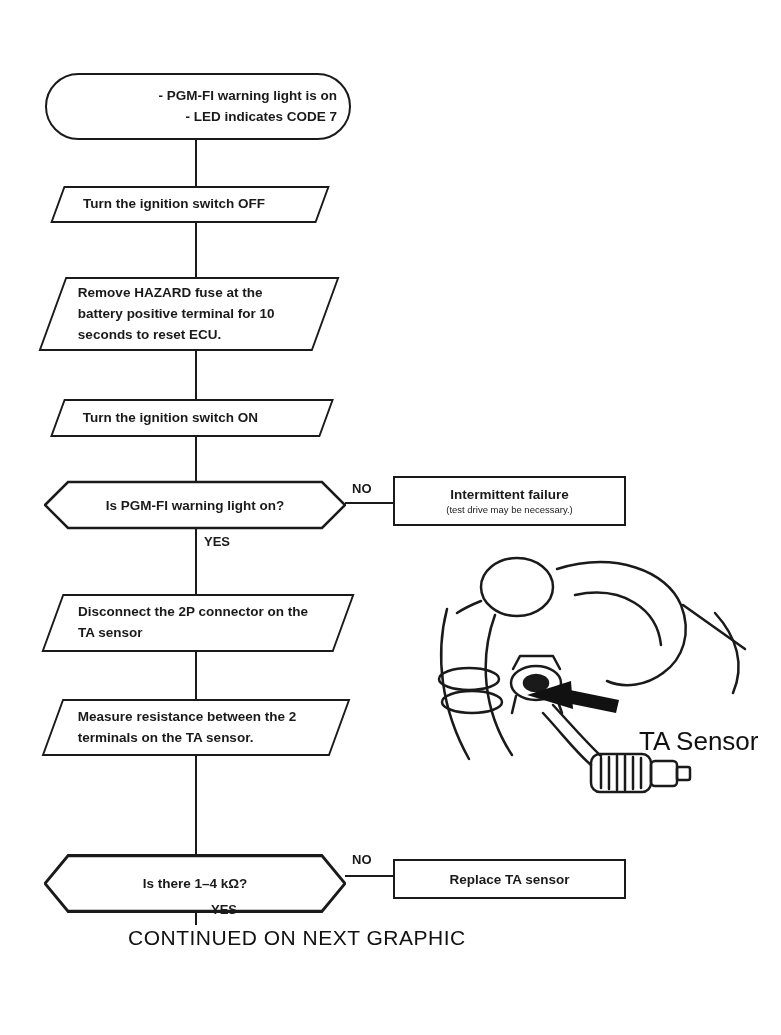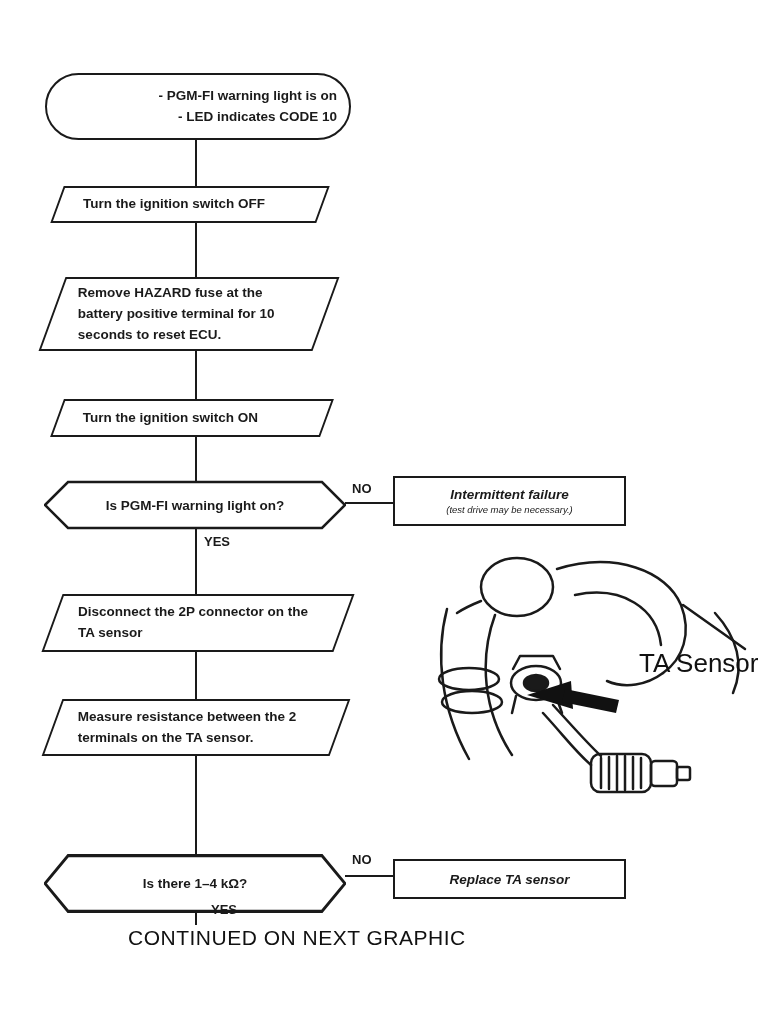--- a/index.html
+++ b/index.html
@@ -56,21 +56,20 @@
   }
 
   .result-box {
     position: absolute;
     border: 2px solid #1a1a1a;
     background: #fff;
     display: flex; flex-direction: column;
     align-items: center; justify-content: center;
     text-align: center;
     padding: 2px 6px;
-    font-style: italic;
   }
   .result-title { font-size: 13.5px; font-weight: 600; }
   .result-note { font-size: 9.5px; font-weight: 400; margin-top: 2px; }
 
   .branch-label { position: absolute; font-size: 13px; font-weight: 700; }
 
   .illustration { position: absolute; }
   .illustration svg { width: 100%; height: 100%; display: block; }
   .sensor-callout {
     position: absolute;
@@ -91,21 +90,21 @@
 </style>
 </head>
 <body>
 
 <div class="canvas">
 
   <div class="line-v" style="left:195px; top:139px; height:786px;"></div>
 
   <div class="stadium" style="left:45px; top:73px; width:306px; height:67px;text-align:right;">
     <span>- PGM-FI warning light is on</span>
-    <span>- LED indicates CODE 10</span>
+    <span>- LED indicates CODE 7</span>
   </div>
 
   <div class="para" style="left:57px; top:186px; width:266px; height:37px;">
     <div class="para-inner">Turn the ignition switch OFF</div>
   </div>
 
   <div class="para" style="left:52px; top:277px; width:274px; height:74px;">
     <div class="para-inner">Remove HAZARD fuse at the battery positive terminal for 10 seconds to reset ECU.</div>
   </div>
 
@@ -163,21 +162,21 @@
         <path d="M186,205 L186,235 M194,204 L194,236 M202,203 L202,237 M210,203 L210,237 M218,204 L218,236 M226,205 L226,235"></path>
         <rect x="236" y="208" width="26" height="25" rx="4"></rect>
         <rect x="262" y="214" width="13" height="13" rx="2"></rect>
       </g>
       <g fill="#111111" stroke="none">
         <polygon points="156,128 112,142 158,156"></polygon>
         <polygon points="150,136 204,147 201,160 147,149"></polygon>
       </g>
     </svg>
   </div>
-  <div class="sensor-callout" style="left:618px; top:648px;padding-left:21px;">TA Sensor</div>
+  <div class="sensor-callout" style="left:618px; top:726px;padding-left:21px;">TA Sensor</div>
 
   <div class="decision" style="left:44px; top:853px; width:302px; height:61px;">
     <svg viewBox="0 0 302 46" preserveAspectRatio="none">
       <polygon points="1,23 24,2 278,2 301,23 278,44 24,44" fill="#ffffff" stroke="#1a1a1a" stroke-width="2.5"></polygon>
     </svg>
     <div class="decision-label">Is there 1–4 kΩ?</div>
   </div>
 
   <div class="line-h" style="left:345px; top:875px; width:48px;"></div>
   <div class="branch-label" style="left:352px; top:852px;">NO</div>

